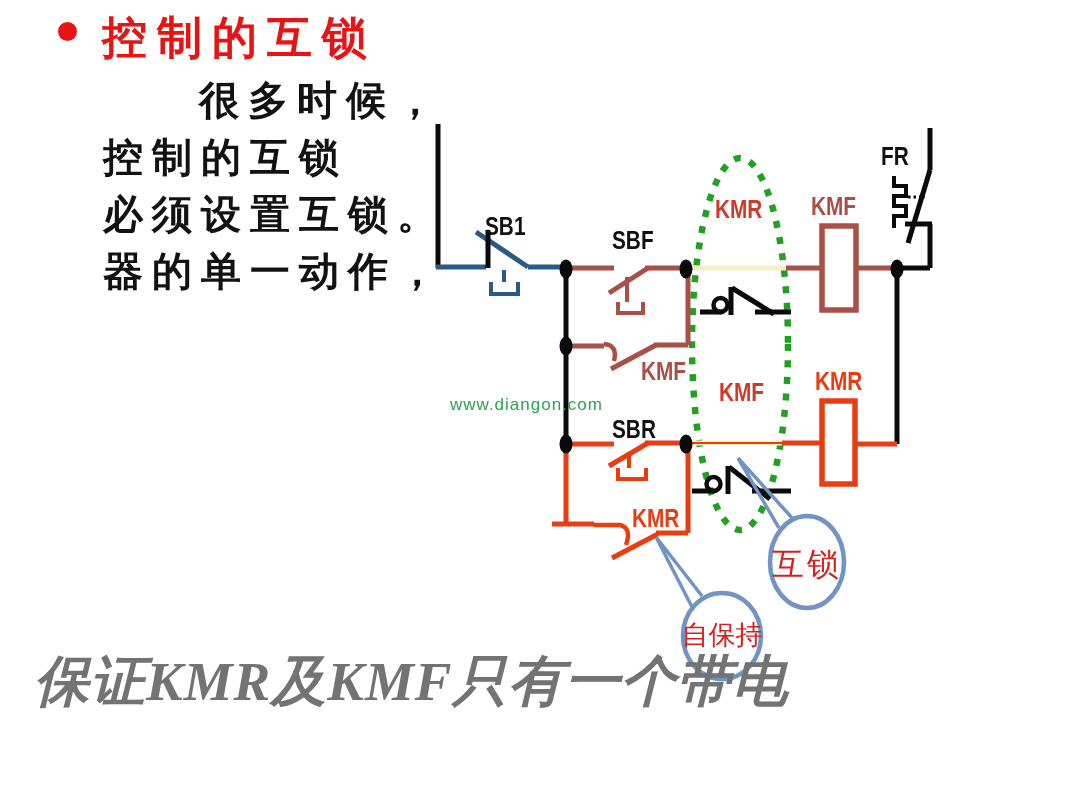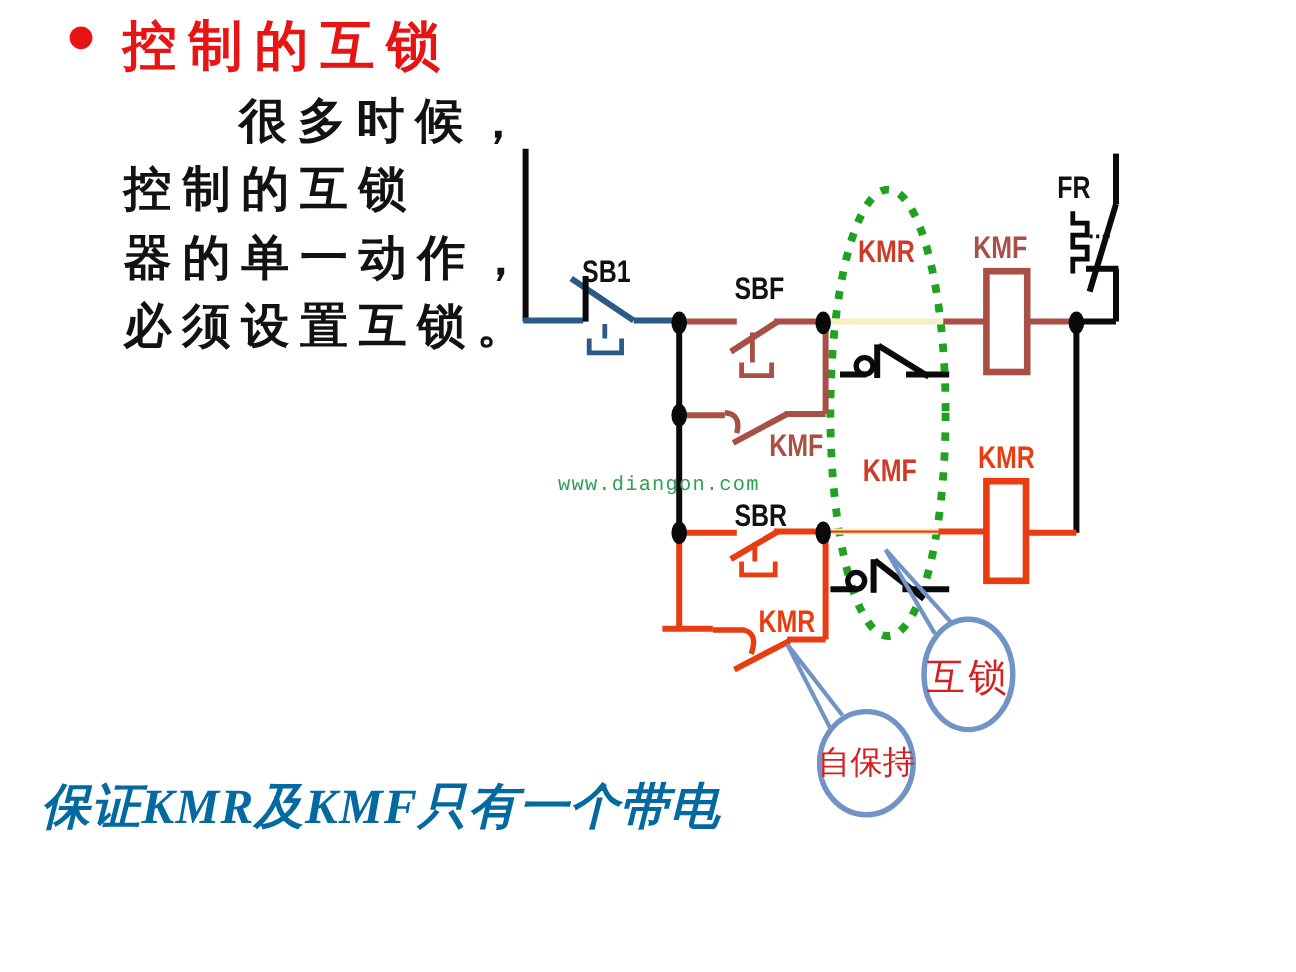--- a/index.html
+++ b/index.html
@@ -8,25 +8,25 @@
   
   .bullet{position:absolute;left:58px;top:22px;width:19px;height:19px;border-radius:50%;
           background:#e81414;}
   .title{position:absolute;left:102px;top:8px;font-size:45px;font-weight:bold;color:#e81414;
          letter-spacing:10px;font-family:"Liberation Serif",serif;}
   
   .para{position:absolute;left:103px;top:72px;font-size:40px;font-weight:bold;color:#121212;
         line-height:57px;letter-spacing:9px;white-space:nowrap;}
   .para .indent{padding-left:96px;}
   
-  .bottom-note{position:absolute;left:34px;top:645px;font-size:41px;font-weight:bold;
-               font-style:italic;color:#0369a1;letter-spacing:1px;white-space:nowrap;}
+  .bottom-note{position:absolute;left:34px;top:645px;font-size:55px;font-weight:bold;
+               font-style:italic;color:#737373;letter-spacing:1px;white-space:nowrap;}
   
-  .watermark{position:absolute;left:465px;top:395px;font-size:17px;color:#2f9f55;
-             font-family:Liberation Mono, monospace;letter-spacing:1px;}
+  .watermark{position:absolute;left:450px;top:395px;font-size:17px;color:#2f9f55;
+             font-family:Liberation Sans, sans-serif;letter-spacing:1px;}
   
   .lbl{position:absolute;font-family:"Liberation Sans",sans-serif;font-weight:bold;
        font-size:26px;color:#111;transform:scaleX(.8);transform-origin:0 0;white-space:nowrap;}
   .lbl.brown{color:#a84f46;}
   .lbl.orange{color:#e93c10;}
   .lbl.red{color:#d03a28;}
   .callout-text{position:absolute;font-family:"Liberation Serif",serif;font-weight:normal;
                 color:#d42020;text-align:center;white-space:nowrap;}
   svg.circuit{position:absolute;left:0;top:0;}
 </style>
@@ -132,22 +132,22 @@
     <ellipse cx="807" cy="562" rx="37" ry="46" fill="#ffffff" stroke="#7193c6" stroke-width="4.5"></ellipse>
     <ellipse cx="722" cy="636" rx="39" ry="43" fill="#ffffff" stroke="#7193c6" stroke-width="4.5"></ellipse>
   </svg>
 
   <span class="bullet"></span>
   <div class="title">控制的互锁</div>
 
   <div class="para">
     <div class="indent">很多时候，</div>
     <div>控制的互锁</div>
+    <div>必须设置互锁。</div>
     <div>器的单一动作，</div>
-    <div>必须设置互锁。</div>
   </div>
 
   <div class="lbl" style="left:485px;top:211px;">SB1</div>
   <div class="lbl" style="left:612px;top:225px;">SBF</div>
   <div class="lbl" style="left:612px;top:414px;">SBR</div>
   <div class="lbl" style="left:881px;top:141px;">FR</div>
   <div class="lbl brown" style="left:641px;top:356px;">KMF</div>
   <div class="lbl orange" style="left:632px;top:503px;">KMR</div>
   <div class="lbl red" style="left:715px;top:194px;">KMR</div>
   <div class="lbl brown" style="left:811px;top:191px;">KMF</div>

